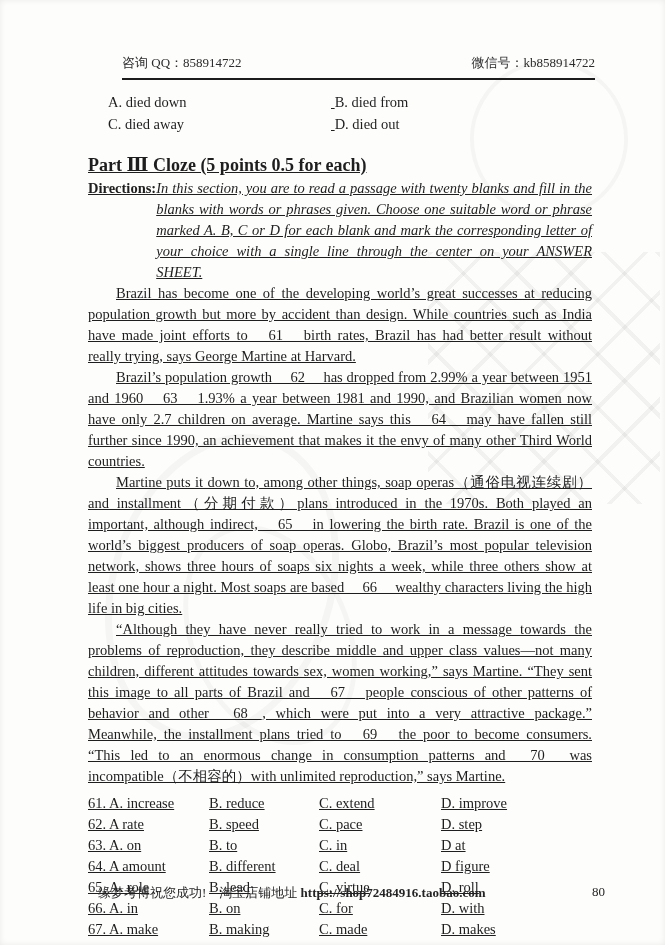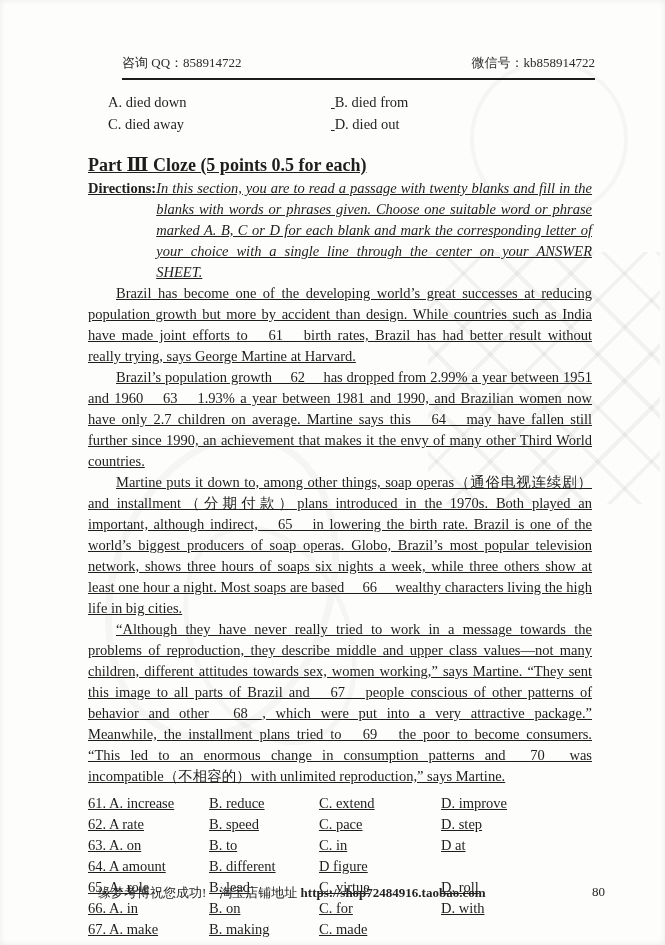--- a/index.html
+++ b/index.html
@@ -126,38 +126,40 @@
       </div>
       <div class="q-row">
         <span>63. A. on</span>
         <span>B. to</span>
         <span>C. in</span>
         <span>D at</span>
       </div>
       <div class="q-row">
         <span>64. A amount</span>
         <span>B. different</span>
+        <span>C. deal</span>
         <span>D figure</span>
       </div>
       <div class="q-row">
         <span>65. A. role</span>
         <span>B. lead</span>
         <span>C. virtue</span>
         <span>D. roll</span>
       </div>
       <div class="q-row">
         <span>66. A. in</span>
         <span>B. on</span>
         <span>C. for</span>
         <span>D. with</span>
       </div>
       <div class="q-row">
         <span>67. A. make</span>
         <span>B. making</span>
         <span>C. made</span>
+        <span>D. makes</span>
       </div>
     </div>
   </div>
 
   <div class="footer">
     <div class="footer-center">
       <span>缘梦考博祝您成功!</span>&nbsp;&nbsp;&nbsp;
       <span>淘宝店铺地址</span>
       <span class="footer-url">https://shop72484916.taobao.com</span>
     </div>

